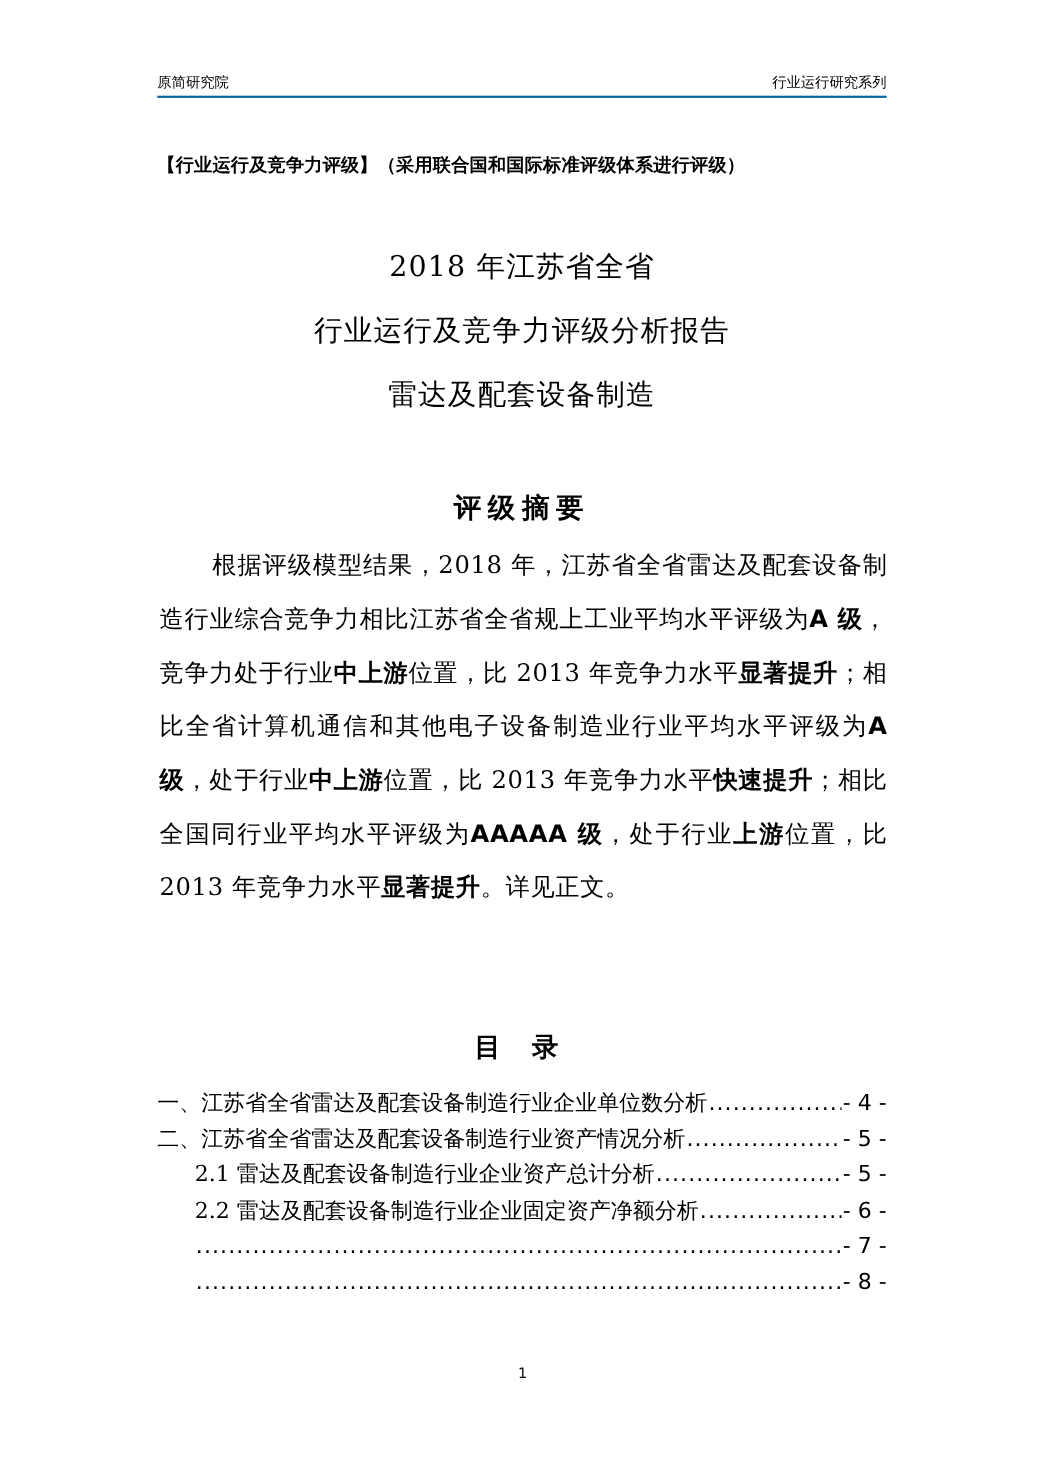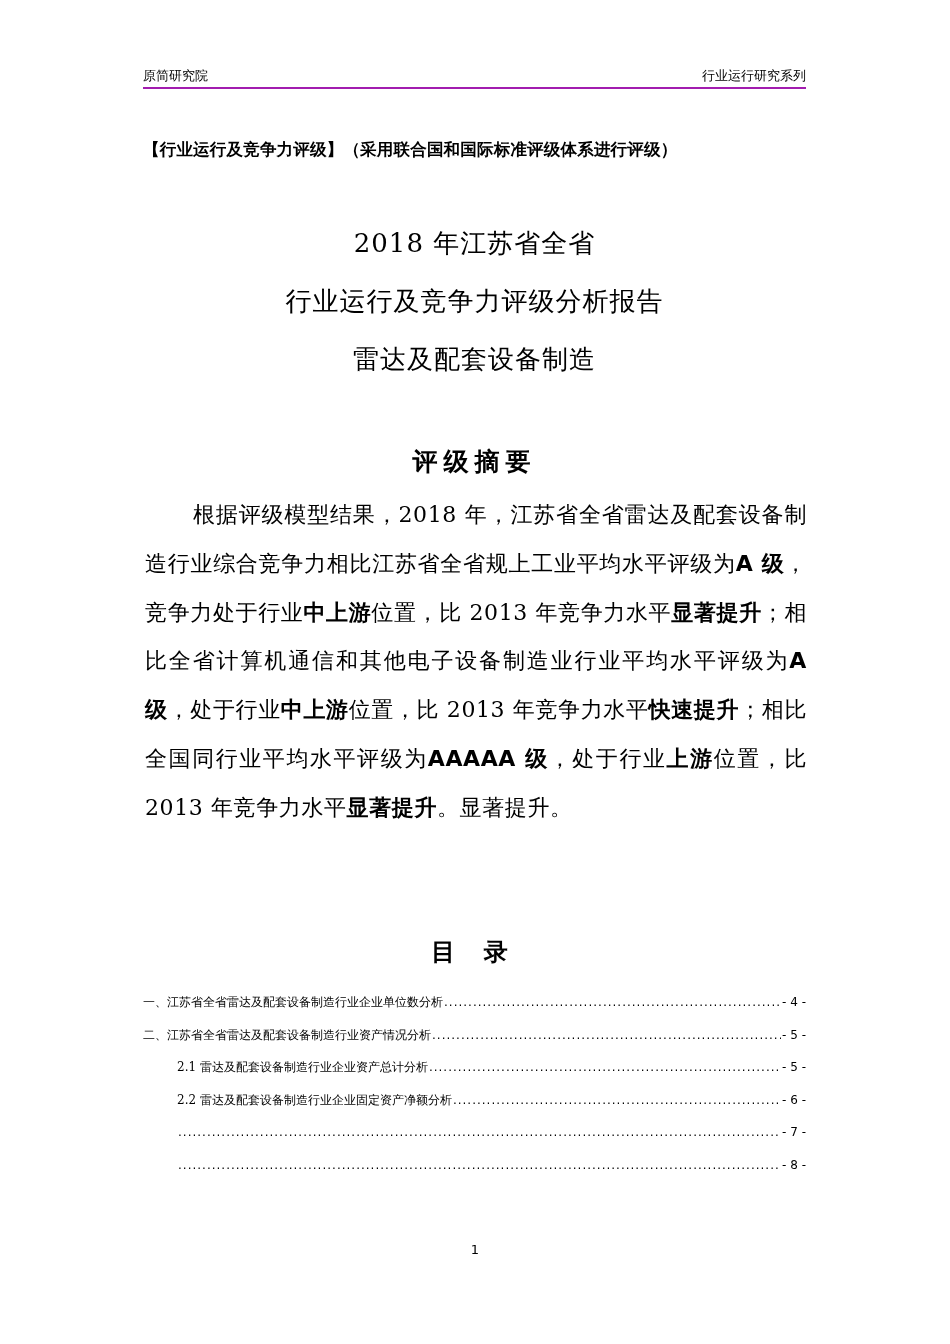--- a/index.html
+++ b/index.html
@@ -14,21 +14,21 @@
       overflow: hidden;
       color: #000000;
       font-family: "DejaVu Serif", "Liberation Serif", serif;
     }
     .page-header {
       position: absolute;
       left: 143px;
       top: 66px;
       width: 663px;
       height: 21px;
-      border-bottom: 2px solid #a21caf;
+      border-bottom: 2px solid #0369a1;
       font-family: "DejaVu Sans", "Liberation Sans", sans-serif;
       font-size: 13px;
       line-height: 18px;
     }
     .page-header .left { position: absolute; left: 0; top: 1px; }
     .page-header .right { position: absolute; right: 0; top: 1px; }
 
     .rating-tag {
       position: absolute;
       left: 143px;
@@ -97,21 +97,21 @@
       line-height: 36px;
       letter-spacing: 10px;
     }
 
     .toc {
       position: absolute;
       left: 143px;
       top: 986px;
       width: 663px;
       font-family: "DejaVu Sans", "Liberation Sans", sans-serif;
-      font-size: 12px;
+      font-size: 20px;
     }
     .toc-row {
       display: flex;
       align-items: baseline;
       height: 32.5px;
       line-height: 32.5px;
       white-space: nowrap;
     }
     .toc-row.sub { padding-left: 34px; }
     .toc-row .label { flex: 0 0 auto; }
@@ -150,21 +150,21 @@
 
 <div class="title-block">
   <div>2018 年江苏省全省</div>
   <div>行业运行及竞争力评级分析报告</div>
   <div>雷达及配套设备制造</div>
 </div>
 
 <div class="summary-heading">评级摘要</div>
 
 <div class="summary-body">
-  <span>根据评级模型结果，2018 年，江苏省全省雷达及配套设备制造行业综合竞争力相比江苏省全省规上工业平均水平评级为</span><b>A 级</b><span>，竞争力处于行业</span><b>中上游</b><span>位置，比 2013 年竞争力水平</span><b>显著提升</b><span>；相比全省计算机通信和其他电子设备制造业行业平均水平评级为</span><b>A 级</b><span>，处于行业</span><b>中上游</b><span>位置，比 2013 年竞争力水平</span><b>快速提升</b><span>；相比全国同行业平均水平评级为</span><b>AAAAA 级</b><span>，处于行业</span><b>上游</b><span>位置，比 2013 年竞争力水平</span><b>显著提升</b><span>。显著提升。</span>
+  <span>根据评级模型结果，2018 年，江苏省全省雷达及配套设备制造行业综合竞争力相比江苏省全省规上工业平均水平评级为</span><b>A 级</b><span>，竞争力处于行业</span><b>中上游</b><span>位置，比 2013 年竞争力水平</span><b>显著提升</b><span>；相比全省计算机通信和其他电子设备制造业行业平均水平评级为</span><b>A 级</b><span>，处于行业</span><b>中上游</b><span>位置，比 2013 年竞争力水平</span><b>快速提升</b><span>；相比全国同行业平均水平评级为</span><b>AAAAA 级</b><span>，处于行业</span><b>上游</b><span>位置，比 2013 年竞争力水平</span><b>显著提升</b><span>。详见正文。</span>
 </div>
 
 <div class="toc-heading">目 录</div>
 
 <div class="toc">
   <div class="toc-row">
     <span class="label">一、江苏省全省雷达及配套设备制造行业企业单位数分析</span>
     <span class="dots"></span>
     <span class="page">- 4 -</span>
   </div>

